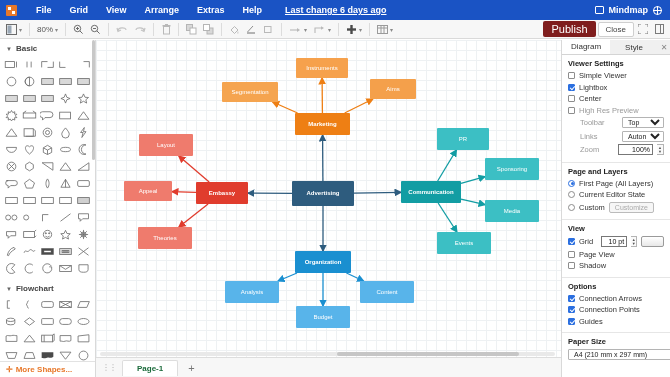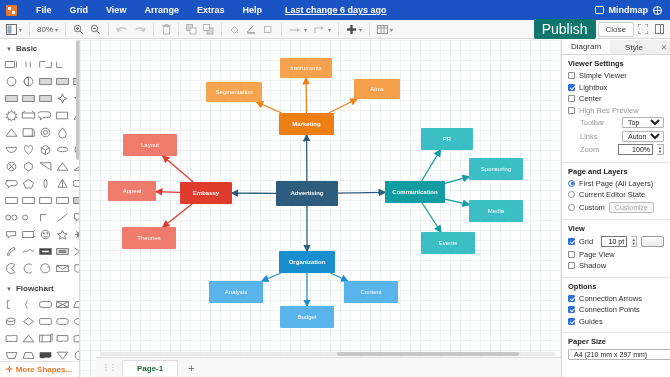--- a/index.html
+++ b/index.html
@@ -34,29 +34,29 @@
   
   #toolbar {
     height:19px; background:#f7f7f7; border-bottom:1px solid #dadada;
     display:flex; align-items:center; padding:0 4px; gap:2px;
   }
   .tb { display:flex; align-items:center; justify-content:center; height:15px; min-width:14px; padding:0 2px; color:#6b6b6b; font-size:9px; cursor:pointer;}
   .tb-sep { width:1px; height:13px; background:#dcdcdc; margin:0 3px; }
   .caret { font-size:6px; margin-left:2px; color:#8a8a8a; }
   .zoomlbl { font-size:8px; color:#555; }
   #toolbar .spacer{flex:1;}
-  .btn-publish{background:#0f766e;color:#fff;border-radius:2px;font-size:14px;padding:2px 8px;cursor:pointer;}
+  .btn-publish{background:#7f1d1d;color:#fff;border-radius:2px;font-size:11px;padding:2px 8px;cursor:pointer;}
   .btn-close{background:#fff;border:1px solid #cfcfcf;border-radius:2px;font-size:8px;padding:2px 7px;color:#444;cursor:pointer;}
 
   
   #main { position:absolute; top:40px; left:0; right:0; bottom:0; display:flex; }
 
   
   #shapes {
-    width:80px; background:#fff; border-right:1px solid #d9d9d9;
+    width:96px; background:#fff; border-right:1px solid #d9d9d9;
     display:flex; flex-direction:column; position:relative; overflow:hidden;text-align:right;
   }
   .sec-hd{font-size:8px;font-weight:bold;color:#444;padding:4px 6px 3px 6px;display:flex;align-items:center;gap:4px;}
   .sec-hd .tw{font-size:6px;color:#666;}
   .shape-grid{display:grid;grid-template-columns:repeat(5,1fr);gap:2px;padding:1px 4px 4px 4px;}
   .sh{height:15px;display:flex;align-items:center;justify-content:center;cursor:pointer;}
   .sh svg{display:block;}
   .sidebar-scroll{position:absolute;right:0;top:0;width:3px;height:120px;background:#c8c8c8;border-radius:2px;}
   #moreshapes{position:absolute;bottom:0;left:0;right:0;height:16px;background:#fff;border-top:1px solid #e2e2e2;
     display:flex;align-items:center;padding-left:6px;color:#e8782a;font-size:8px;font-weight:bold;cursor:pointer;gap:3px;}

